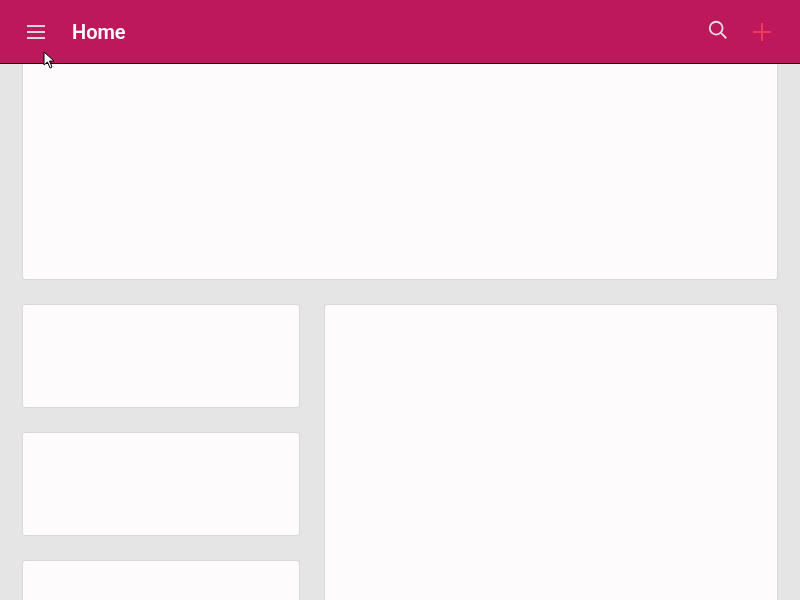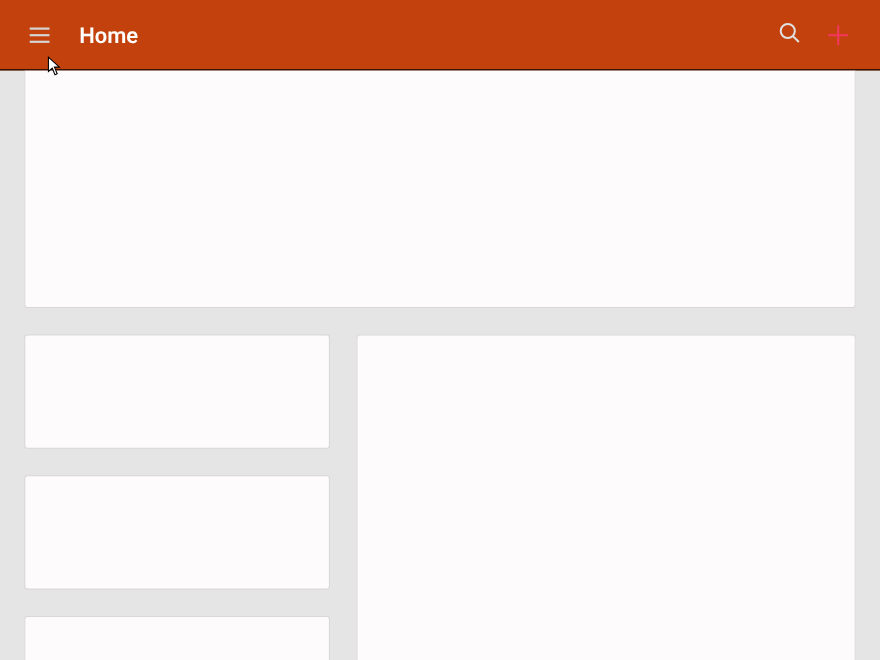--- a/index.html
+++ b/index.html
@@ -9,21 +9,21 @@
     }
     body {
       width: 800px;
       height: 600px;
       overflow: hidden;
       font-family: -apple-system, BlinkMacSystemFont, "Segoe UI", Roboto, Helvetica, Arial, sans-serif;
       background: #e5e5e5;
     }
     .topbar {
       height: 64px;
-      background: #c2410c;
+      background: #be185d;
       display: flex;
       align-items: center;
       padding: 0 16px;
       border-bottom: 1px solid #000;
     }
     .menu-btn {
       width: 40px;
       height: 40px;
       display: flex;
       align-items: center;

